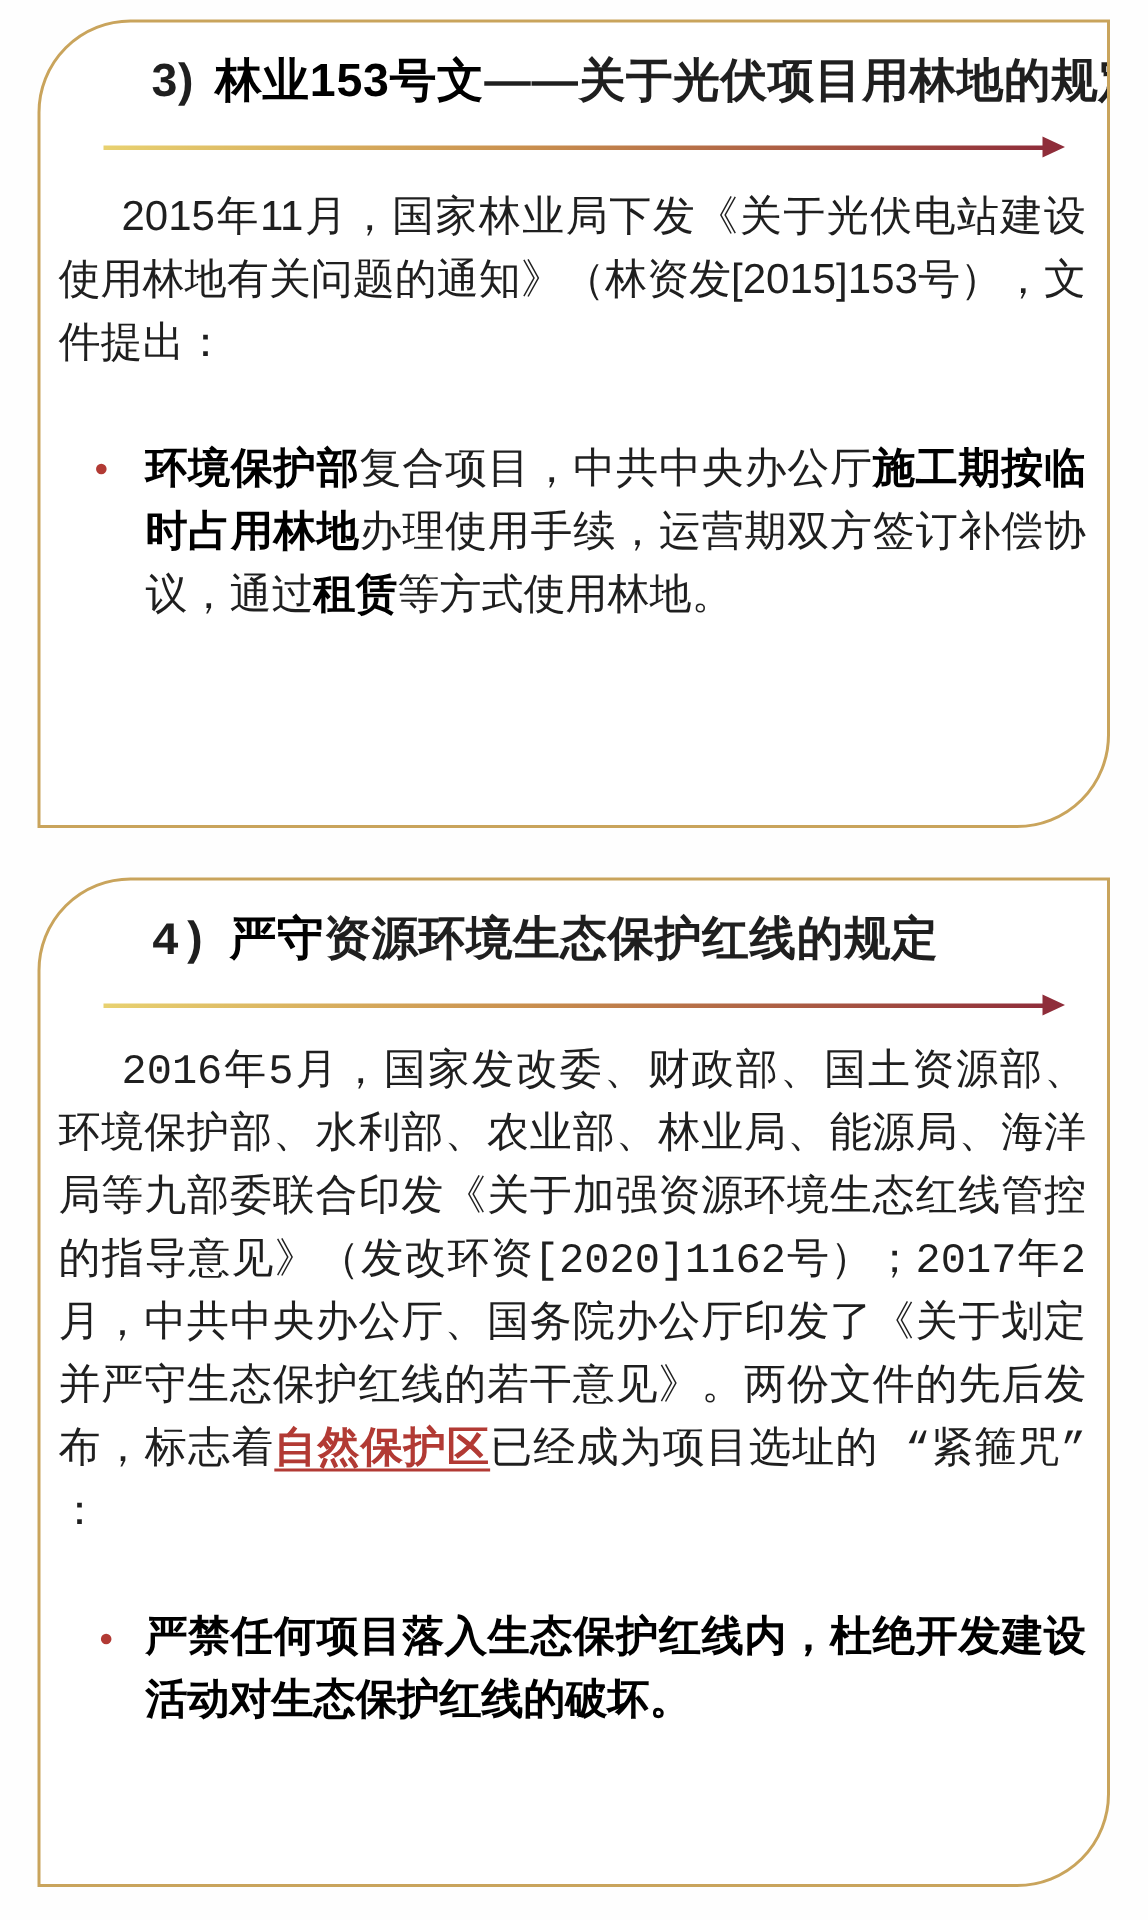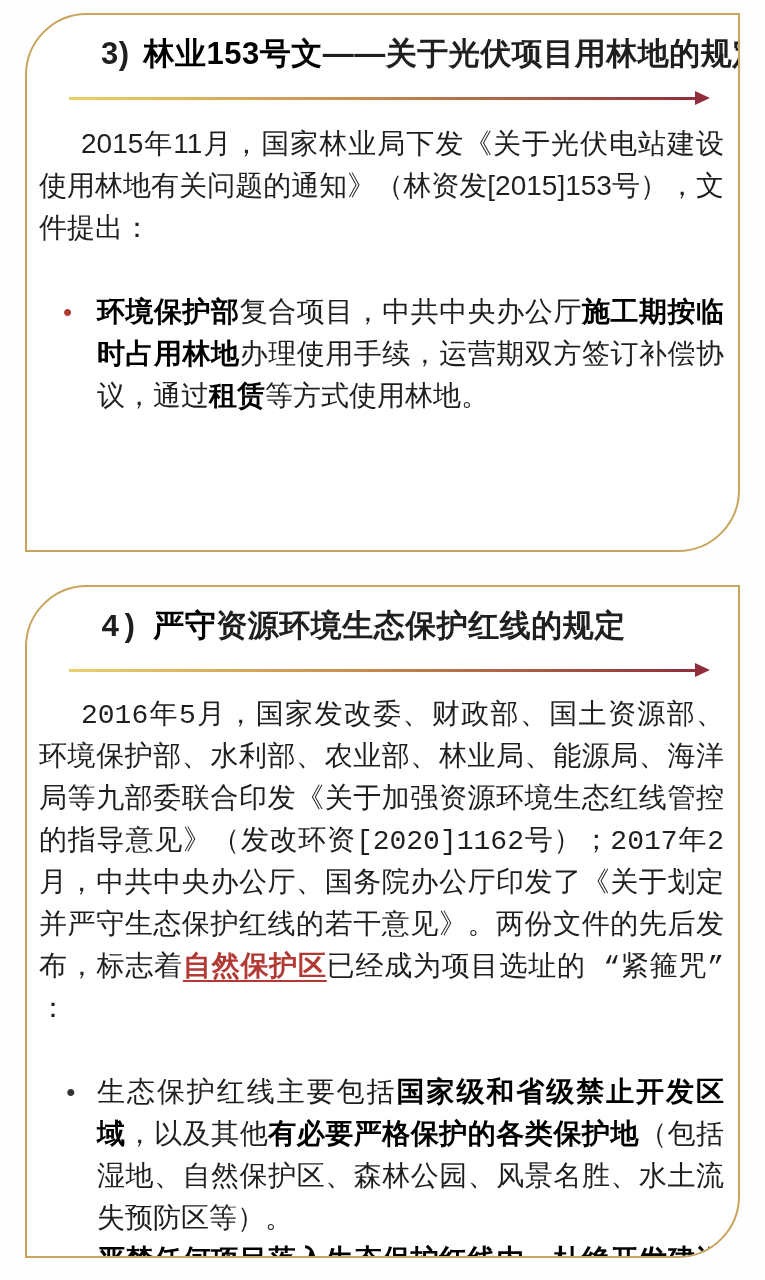--- a/index.html
+++ b/index.html
@@ -119,16 +119,15 @@
   </ul>
 </div>
 
 <div class="card card-2">
   <div class="heading">
     <span class="num">4)</span><span class="red-bold">严守</span><span>资源环境生态保护红线的规定</span>
   </div>
   <div class="arrow"></div>
   <p class="para"><span>2016年5月，国家发改委、财政部、国土资源部、环境保护部、水利部、农业部、林业局、能源局、海洋局等九部委联合印发《关于加强资源环境生态红线管控的指导意见》（发改环资[2020]1162号）；2017年2月，中共中央办公厅、国务院办公厅印发了《关于划定并严守生态保护红线的若干意见》。两份文件的先后发布，标志着</span><span class="red-underline">自然保护区</span><span>已经成为项目选址的 “紧箍咒” ：</span></p>
   <ul class="bullets">
-    <li><span>生态保护红线主要包括</span><span class="red-bold">国家级和省级禁止开发区域</span><span>，以及其他</span><span class="red-bold">有必要严格保护的各类保护地</span><span>（包括湿地、自然保护区、森林公园、风景名胜、水土流失预防区等）。</span></li>
     <li class="red-dot"><span class="red-bold">严禁任何项目落入生态保护红线内，杜绝开发建设活动对生态保护红线的破坏。</span></li>
   </ul>
 </div>
 
 </body></html>

